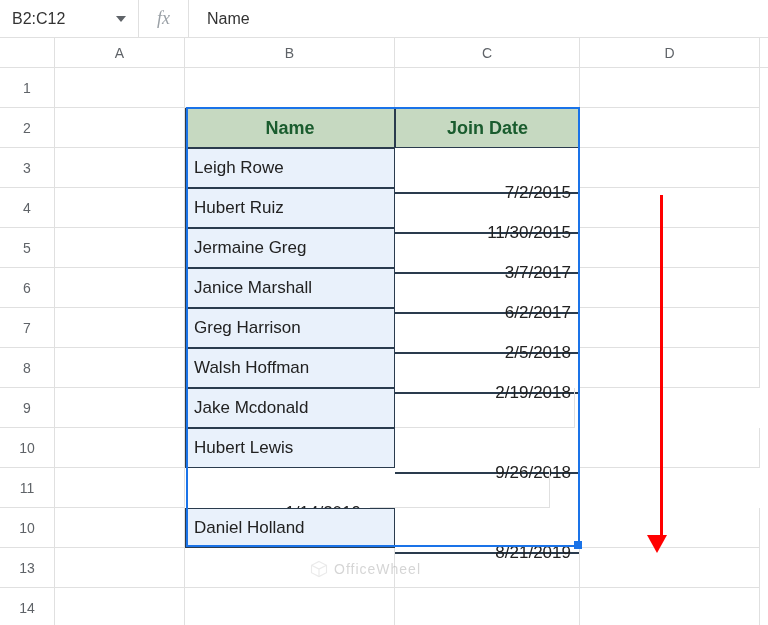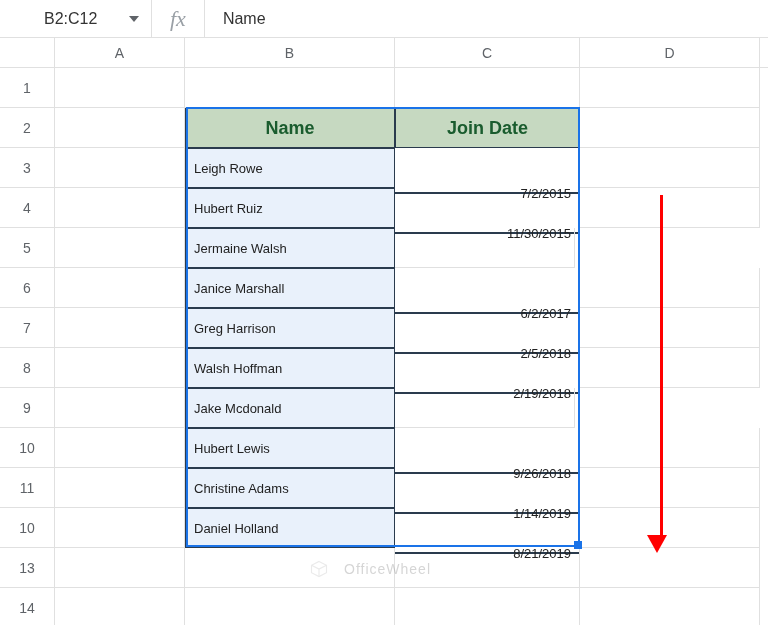--- a/index.html
+++ b/index.html
@@ -12,43 +12,42 @@
       position: relative;
     }
     .formula-bar {
       height: 38px;
       display: flex;
       align-items: center;
       border-bottom: 1px solid #e0e0e0;
       background: #fff;
     }
     .name-box {
-      width: 120px;
+      width: 139px;
       height: 100%;
       display: flex;
       align-items: center;
       padding: 16px 12px;
       border-right: 1px solid #e0e0e0;
       justify-content: space-between;
-      margin-left: 32px;
     }
     .name-box-text {
       font-size: 16px;
       color: #333;
     }
     .name-box-dropdown {
       width: 0; height: 0;
       border-left: 5px solid transparent;
       border-right: 5px solid transparent;
       border-top: 6px solid #5f6368;
     }
     .fx-label {
       font-family: 'Times New Roman', serif;
       font-style: italic;
-      font-size: 22px;
+      font-size: 18px;
       color: #9aa0a6;
       padding: 0 18px;
       border-right: 1px solid #e0e0e0;
       height: 100%;
       display: flex;
       align-items: center;
     }
     .formula-input {
       padding-left: 18px;
       font-size: 16px;
@@ -91,21 +90,21 @@
       font-size: 14px;
       color: #5f6368;
       line-height: 40px;
       border-right: 1px solid #e0e0e0;
       border-bottom: 1px solid #e0e0e0;
       background: #fff;
     }
     .cell {
       border-right: 1px solid #e0e0e0;
       border-bottom: 1px solid #e0e0e0;
-      font-size: 13px;
+      font-size: 17px;
       color: #222;
       display: flex;
       align-items: center;
       padding: 0 8px;
     }
     .data-th {
       background: #c6d9c1;
       border: 1px solid #2a3b4d;
       font-weight: bold;
       color: #1a5c2e;
@@ -151,21 +150,21 @@
       border-right: 10px solid transparent;
       border-top: 18px solid #ff0000;
       margin-left: -8px;
     }
     .watermark {
       position: absolute;
       left: 310px;
       top: 560px;
       display: flex;
       align-items: center;
-      gap: 16px;
+      gap: 6px;
       opacity: 0.35;
       color: #888;
     }
     .watermark svg { opacity: 0.5; }
     .watermark-text {
       font-size: 14px;
       letter-spacing: 1px;
     }
   </style>
 </head>
@@ -217,21 +216,22 @@
     <div class="row">
       <div class="row-header">4</div>
       <div class="cell col-A"></div>
       <div class="cell col-B data-td">Hubert Ruiz</div>
       <div class="cell col-C data-td right">11/30/2015</div>
       <div class="cell col-D"></div>
     </div>
     <div class="row">
       <div class="row-header">5</div>
       <div class="cell col-A"></div>
-      <div class="cell col-B data-td">Jermaine Walsh</div>
+      <div class="cell col-B data-td">Jermaine Greg</div>
+      <div class="cell col-C data-td right">3/7/2017</div>
       <div class="cell col-D"></div>
     </div>
     <div class="row">
       <div class="row-header">6</div>
       <div class="cell col-A"></div>
       <div class="cell col-B data-td">Janice Marshall</div>
       <div class="cell col-C data-td right">6/2/2017</div>
       <div class="cell col-D"></div>
     </div>
     <div class="row">
@@ -257,21 +257,20 @@
     <div class="row">
       <div class="row-header">10</div>
       <div class="cell col-A"></div>
       <div class="cell col-B data-td">Hubert Lewis</div>
       <div class="cell col-C data-td right">9/26/2018</div>
       <div class="cell col-D"></div>
     </div>
     <div class="row">
       <div class="row-header">11</div>
       <div class="cell col-A"></div>
-      <div class="cell col-B data-td">Christine Adams</div>
       <div class="cell col-C data-td right">1/14/2019</div>
       <div class="cell col-D"></div>
     </div>
     <div class="row">
       <div class="row-header">10</div>
       <div class="cell col-A"></div>
       <div class="cell col-B data-td">Daniel Holland</div>
       <div class="cell col-C data-td right">8/21/2019</div>
       <div class="cell col-D"></div>
     </div>

